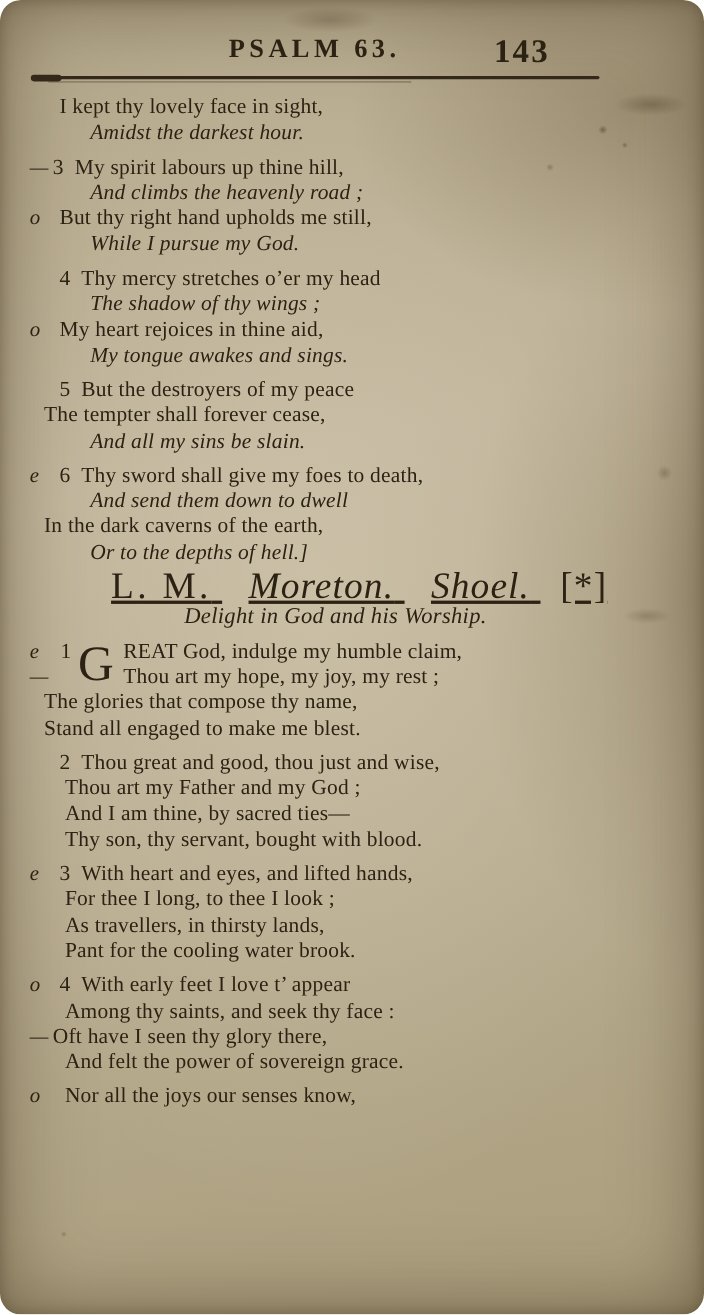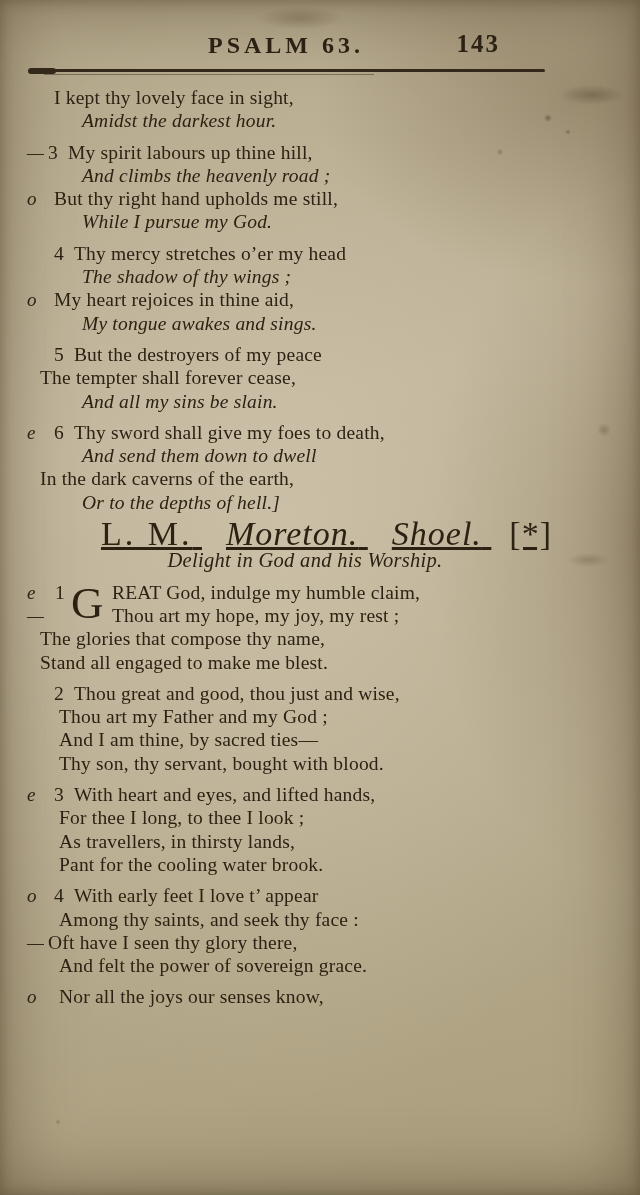--- a/index.html
+++ b/index.html
@@ -10,20 +10,21 @@
   }
   .page {
     position:relative; width:640px; height:1195px;
     padding:30px 40px 0 38px;
     background:
       radial-gradient(ellipse 420px 300px at 90% 8%, rgba(92,72,42,0.30), transparent 62%),
       radial-gradient(ellipse 300px 500px at 100% 45%, rgba(92,72,42,0.22), transparent 70%),
       radial-gradient(ellipse 520px 760px at 45% 45%, rgba(255,250,228,0.22), transparent 75%),
       linear-gradient(168deg, #b2a689 0%, #beb298 35%, #b7ab8f 65%, #a99d7c 100%);
     box-shadow: inset 0 0 75px rgba(64,48,24,0.52), inset 0 0 14px rgba(64,48,24,0.38);
+    border-radius: 19px;
   }
   .blemishes {
     position:absolute; inset:0; pointer-events:none;
     background:
       radial-gradient(circle 6px at 548px 118px, rgba(58,44,22,0.45), transparent 70%),
       radial-gradient(circle 4px at 568px 132px, rgba(58,44,22,0.38), transparent 70%),
       radial-gradient(circle 5px at 500px 152px, rgba(58,44,22,0.30), transparent 70%),
       radial-gradient(ellipse 46px 14px at 592px 95px, rgba(58,44,22,0.30), transparent 72%),
       radial-gradient(circle 10px at 604px 430px, rgba(58,44,22,0.26), transparent 70%),
       radial-gradient(ellipse 30px 10px at 588px 560px, rgba(58,44,22,0.22), transparent 72%),
@@ -31,21 +32,21 @@
       radial-gradient(ellipse 60px 16px at 300px 18px, rgba(58,44,22,0.25), transparent 72%);
   }
   
   .header { position:relative; height:32px; }
   .title {
     position:absolute; left:170px; top:2px;
     font-size:24px; font-weight:bold; letter-spacing:4px;
   }
   .pagenum {
     position:absolute; right:100px; top:0;
-    font-size:25px; font-weight:bold; letter-spacing:2px;
+    font-size:30px; font-weight:bold; letter-spacing:2px;
   }
   
   .rule-wrap { position:relative; height:9px; margin:5px 0 10px 0; }
   .rule-tip  { position:absolute; left:-10px; top:1px; width:28px; height:6px; background:#33281a; border-radius:3px; }
   .rule-main { position:absolute; left:14px; right:55px; top:2px; height:3px; background:#33281a; border-radius:2px; }
   .rule-sub  { position:absolute; left:6px; top:7px; width:330px; height:1px; background:rgba(51,40,26,0.45); }
   
   .verse-area { position:relative; font-size:19.5px; line-height:23.3px; letter-spacing:0.2px; }
   .stanza { margin-bottom:8px; }
   .verse-line { position:relative; white-space:nowrap; }

